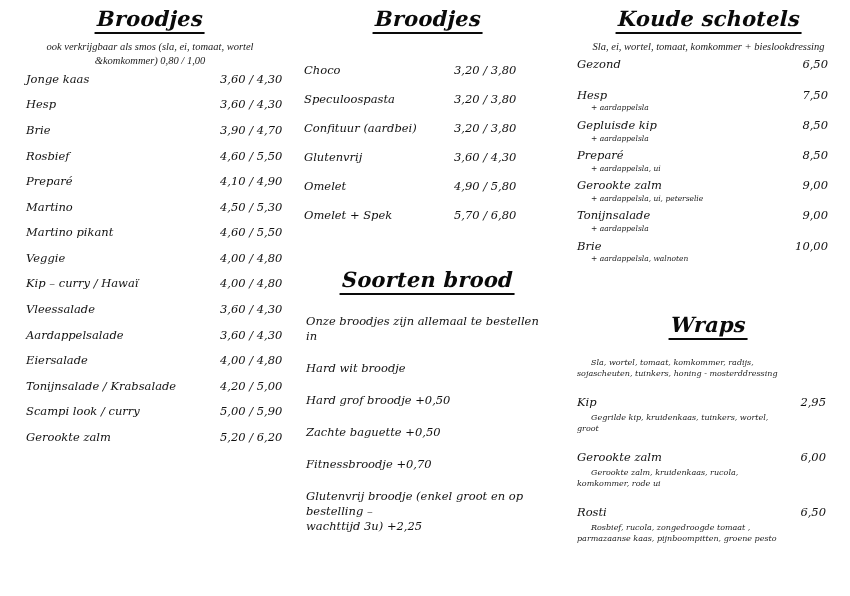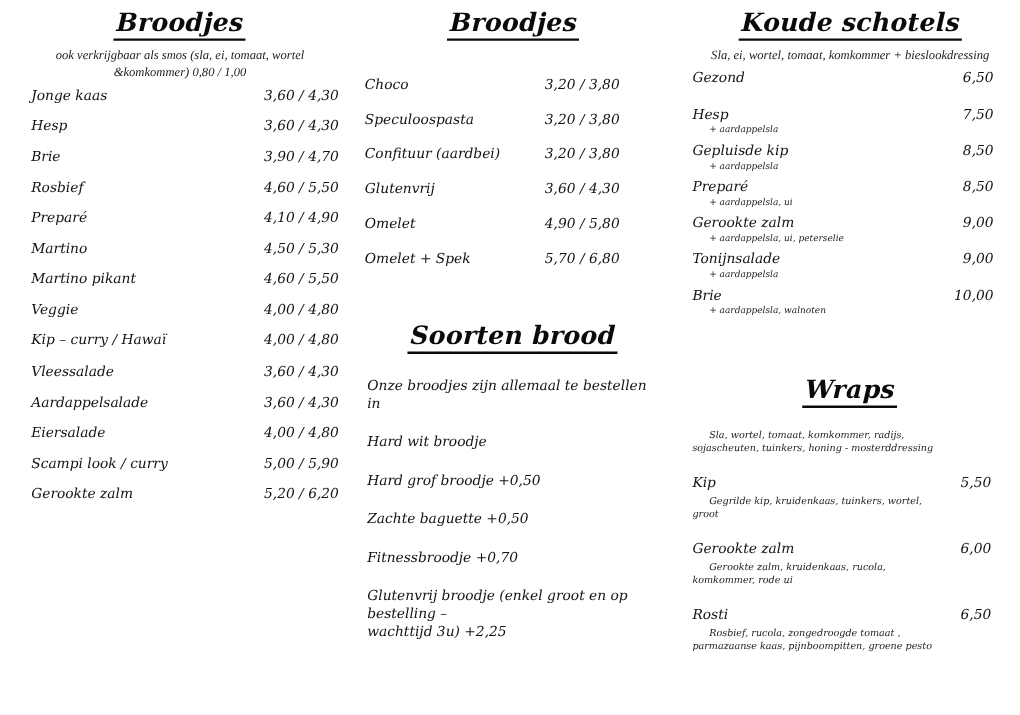--- a/index.html
+++ b/index.html
@@ -200,20 +200,24 @@
       </div>
       <div class="row">
         <span class="name">Aardappelsalade</span>
         <span class="price">3,60 / 4,30</span>
       </div>
       <div class="row">
         <span class="name">Eiersalade</span>
         <span class="price">4,00 / 4,80</span>
       </div>
       <div class="row">
+        <span class="name">Tonijnsalade / Krabsalade</span>
+        <span class="price">4,20 / 5,00</span>
+      </div>
+      <div class="row">
         <span class="name">Scampi look / curry</span>
         <span class="price">5,00 / 5,90</span>
       </div>
       <div class="row">
         <span class="name">Gerookte zalm</span>
         <span class="price">5,20 / 6,20</span>
       </div>
     </div>
   </div>
 
@@ -330,21 +334,21 @@
       <div style="margin-top:14px;">
         <div class="wrap-item">
           <div class="wrap-desc">
             <span class="l1">Sla, wortel, tomaat, komkommer, radijs,</span>
             <span class="l2">sojascheuten, tuinkers, honing - mosterddressing</span>
           </div>
         </div>
         <div class="wrap-item">
           <div class="wrap-head">
             <span>Kip</span>
-            <span class="wrap-price">5,50</span>
+            <span class="wrap-price">2,95</span>
           </div>
           <div class="wrap-desc">
             <span class="l1">Gegrilde kip, kruidenkaas, tuinkers, wortel,</span>
             <span class="l2">groot</span>
           </div>
         </div>
         <div class="wrap-item">
           <div class="wrap-head">
             <span>Gerookte zalm</span>
             <span class="wrap-price">6,00</span>

